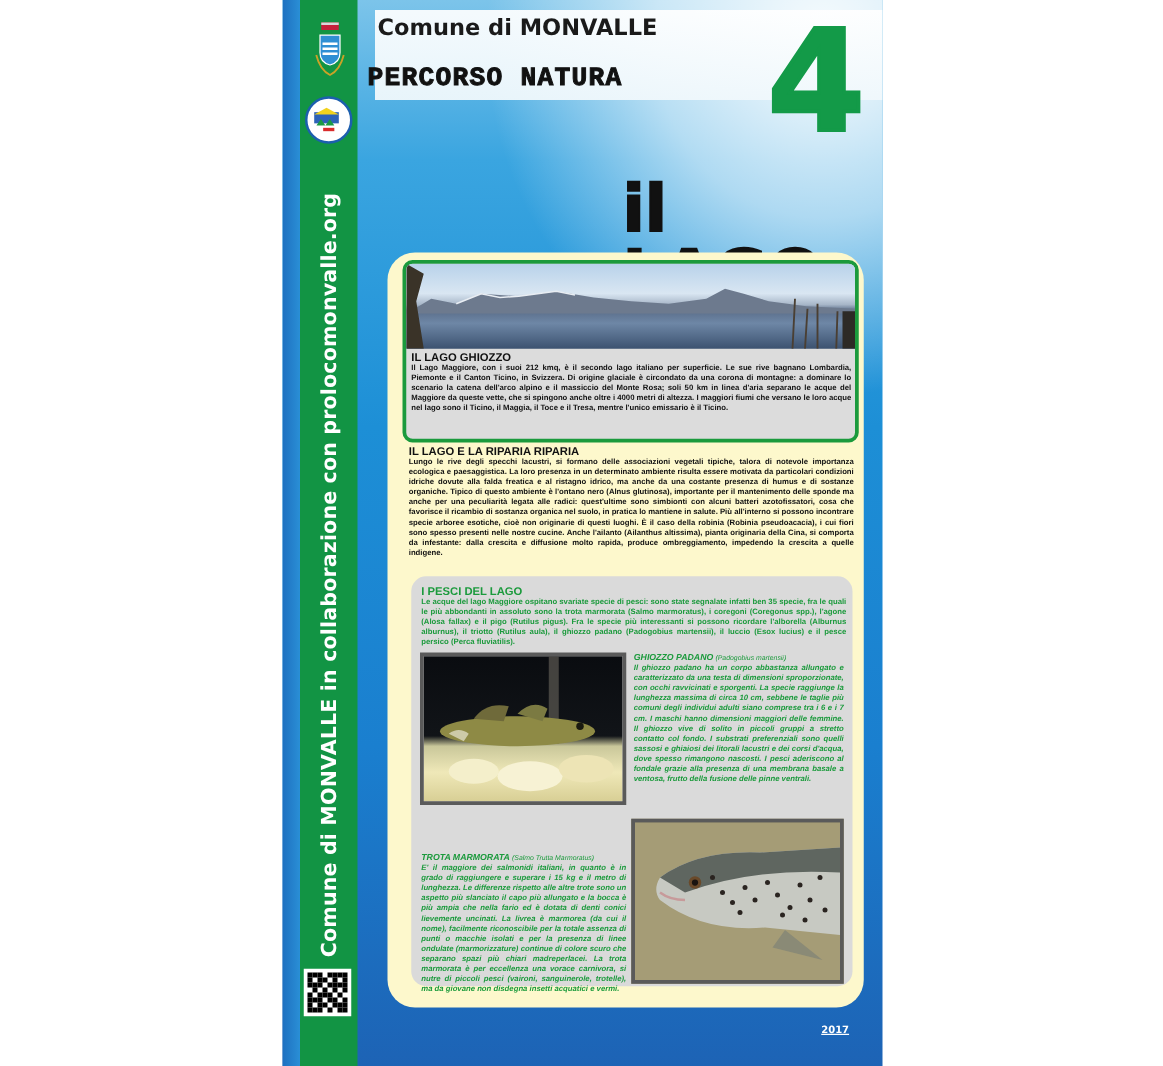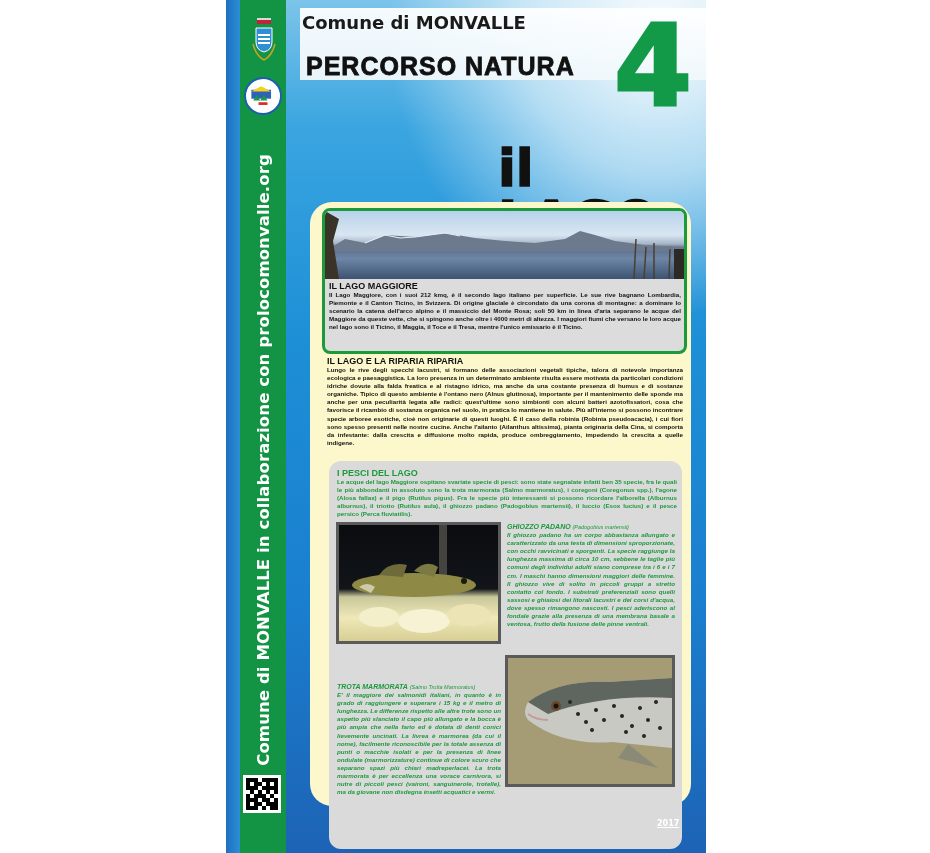--- a/index.html
+++ b/index.html
@@ -46,22 +46,22 @@
 
   .title-band {
     position: absolute; left: 74px; top: 8px; width: 406px; height: 72px;
     background: linear-gradient(180deg, rgba(255,255,255,0.92), rgba(240,248,252,0.95));
   }
   .comune-title {
     position: absolute; left: 76px; top: 12px; font-size: 18px; font-weight: bold;
     color: #1a1a1a; font-family: "DejaVu Sans", sans-serif;
   }
   .percorso-title {
-    position: absolute; left: 80px; top: 52px; font-size: 25px; font-weight: 900;
-    color: #111; font-family: Liberation Sans, sans-serif; letter-spacing: 1px;
+    position: absolute; left: 68px; top: 52px; font-size: 21px; font-weight: 900;
+    color: #111; font-family: Liberation Mono, monospace; letter-spacing: 1px;
     -webkit-text-stroke: 0.8px #111;
   }
   .big-number {
     position: absolute; left: 388px; top: 10px; font-size: 112px; font-weight: 900;
     color: #139a48; font-family: "DejaVu Sans", sans-serif; line-height: 1;
     -webkit-text-stroke: 3px #139a48;
   }
   .lago-title {
     position: absolute; left: 272px; top: 142px; font-size: 52px; font-weight: 900;
     color: #111; font-family: "DejaVu Sans", sans-serif; line-height: 1;
@@ -90,21 +90,21 @@
   .section-head {
     position: absolute; font-weight: bold; font-size: 9px; font-family: "Liberation Sans", sans-serif;
   }
   .maggiore-head { left: 4px; top: 70px; color: #111; }
   .maggiore-text { left: 4px; top: 80px; width: 352px; color: #111; }
 
   .riparia-head { left: 101px; top: 356px; color: #111; }
   .riparia-text { left: 101px; top: 366px; width: 356px; color: #111; }
 
   .pesci-box {
-    position: absolute; left: 103px; top: 461px; width: 353px; height: 388px;
+    position: absolute; left: 103px; top: 461px; width: 353px; height: 328px;
     background: #dadada; border-radius: 12px;
   }
   .pesci-head { left: 8px; top: 7px; color: #1b9a3c; }
   .pesci-text { left: 8px; top: 17px; width: 340px; color: #1b9a3c; }
 
   .goby-photo {
     position: absolute; left: 7px; top: 61px; width: 165px; height: 122px;
     border: 3px solid #5a5a5a; background: linear-gradient(180deg, #0a0c10 0%, #111418 55%, #c9c79a 62%, #efe8b8 80%, #d8cf95 100%);
     overflow: hidden;
   }
@@ -233,21 +233,21 @@
         <path d="M40 14 L60 6 L75 9 L90 8 L120 4 L135 7" stroke="#e8edf3" stroke-width="1.2" fill="none"></path>
       </svg>
       <svg style="position:absolute;left:0;top:0" width="20" height="68" viewBox="0 0 20 68">
         <path d="M0 0 L14 8 L8 30 L14 68 L0 68 Z" fill="#3a3328"></path>
       </svg>
       <svg style="position:absolute;right:0;top:18px" width="60" height="50" viewBox="0 0 60 50">
         <path d="M10 50 L12 10 M20 50 L22 18 M30 50 L30 14 M45 50 L46 20" stroke="#4a3f33" stroke-width="1.5"></path>
         <rect x="50" y="20" width="10" height="30" fill="#2d2a26"></rect>
       </svg>
     </div>
-    <div class="section-head maggiore-head">IL LAGO MAGGIORE</div>
+    <div class="section-head maggiore-head">IL LAGO GHIOZZO</div>
     <div class="section-text maggiore-text">Il Lago Maggiore, con i suoi 212 kmq, è il secondo lago italiano per superficie. Le sue rive bagnano Lombardia, Piemonte e il Canton Ticino, in Svizzera. Di origine glaciale è circondato da una corona di montagne: a dominare lo scenario la catena dell'arco alpino e il massiccio del Monte Rosa; soli 50 km in linea d'aria separano le acque del Maggiore da queste vette, che si spingono anche oltre i 4000 metri di altezza. I maggiori fiumi che versano le loro acque nel lago sono il Ticino, il Maggia, il Toce e il Tresa, mentre l'unico emissario è il Ticino.</div>
   </div>
 
   <div class="section-head riparia-head">IL LAGO E LA RIPARIA RIPARIA</div>
   <div class="section-text riparia-text">Lungo le rive degli specchi lacustri, si formano delle associazioni vegetali tipiche, talora di notevole importanza ecologica e paesaggistica. La loro presenza in un determinato ambiente risulta essere motivata da particolari condizioni idriche dovute alla falda freatica e al ristagno idrico, ma anche da una costante presenza di humus e di sostanze organiche. Tipico di questo ambiente è l'ontano nero (Alnus glutinosa), importante per il mantenimento delle sponde ma anche per una peculiarità legata alle radici: quest'ultime sono simbionti con alcuni batteri azotofissatori, cosa che favorisce il ricambio di sostanza organica nel suolo, in pratica lo mantiene in salute. Più all'interno si possono incontrare specie arboree esotiche, cioè non originarie di questi luoghi. È il caso della robinia (Robinia pseudoacacia), i cui fiori sono spesso presenti nelle nostre cucine. Anche l'ailanto (Ailanthus altissima), pianta originaria della Cina, si comporta da infestante: dalla crescita e diffusione molto rapida, produce ombreggiamento, impedendo la crescita a quelle indigene.</div>
 
   <div class="pesci-box">
     <div class="section-head pesci-head">I PESCI DEL LAGO</div>
     <div class="section-text pesci-text">Le acque del lago Maggiore ospitano svariate specie di pesci: sono state segnalate infatti ben 35 specie, fra le quali le più abbondanti in assoluto sono la trota marmorata (Salmo marmoratus), i coregoni (Coregonus spp.), l'agone (Alosa fallax) e il pigo (Rutilus pigus). Fra le specie più interessanti si possono ricordare l'alborella (Alburnus alburnus), il triotto (Rutilus aula), il ghiozzo padano (Padogobius martensii), il luccio (Esox lucius) e il pesce persico (Perca fluviatilis).</div>
 

